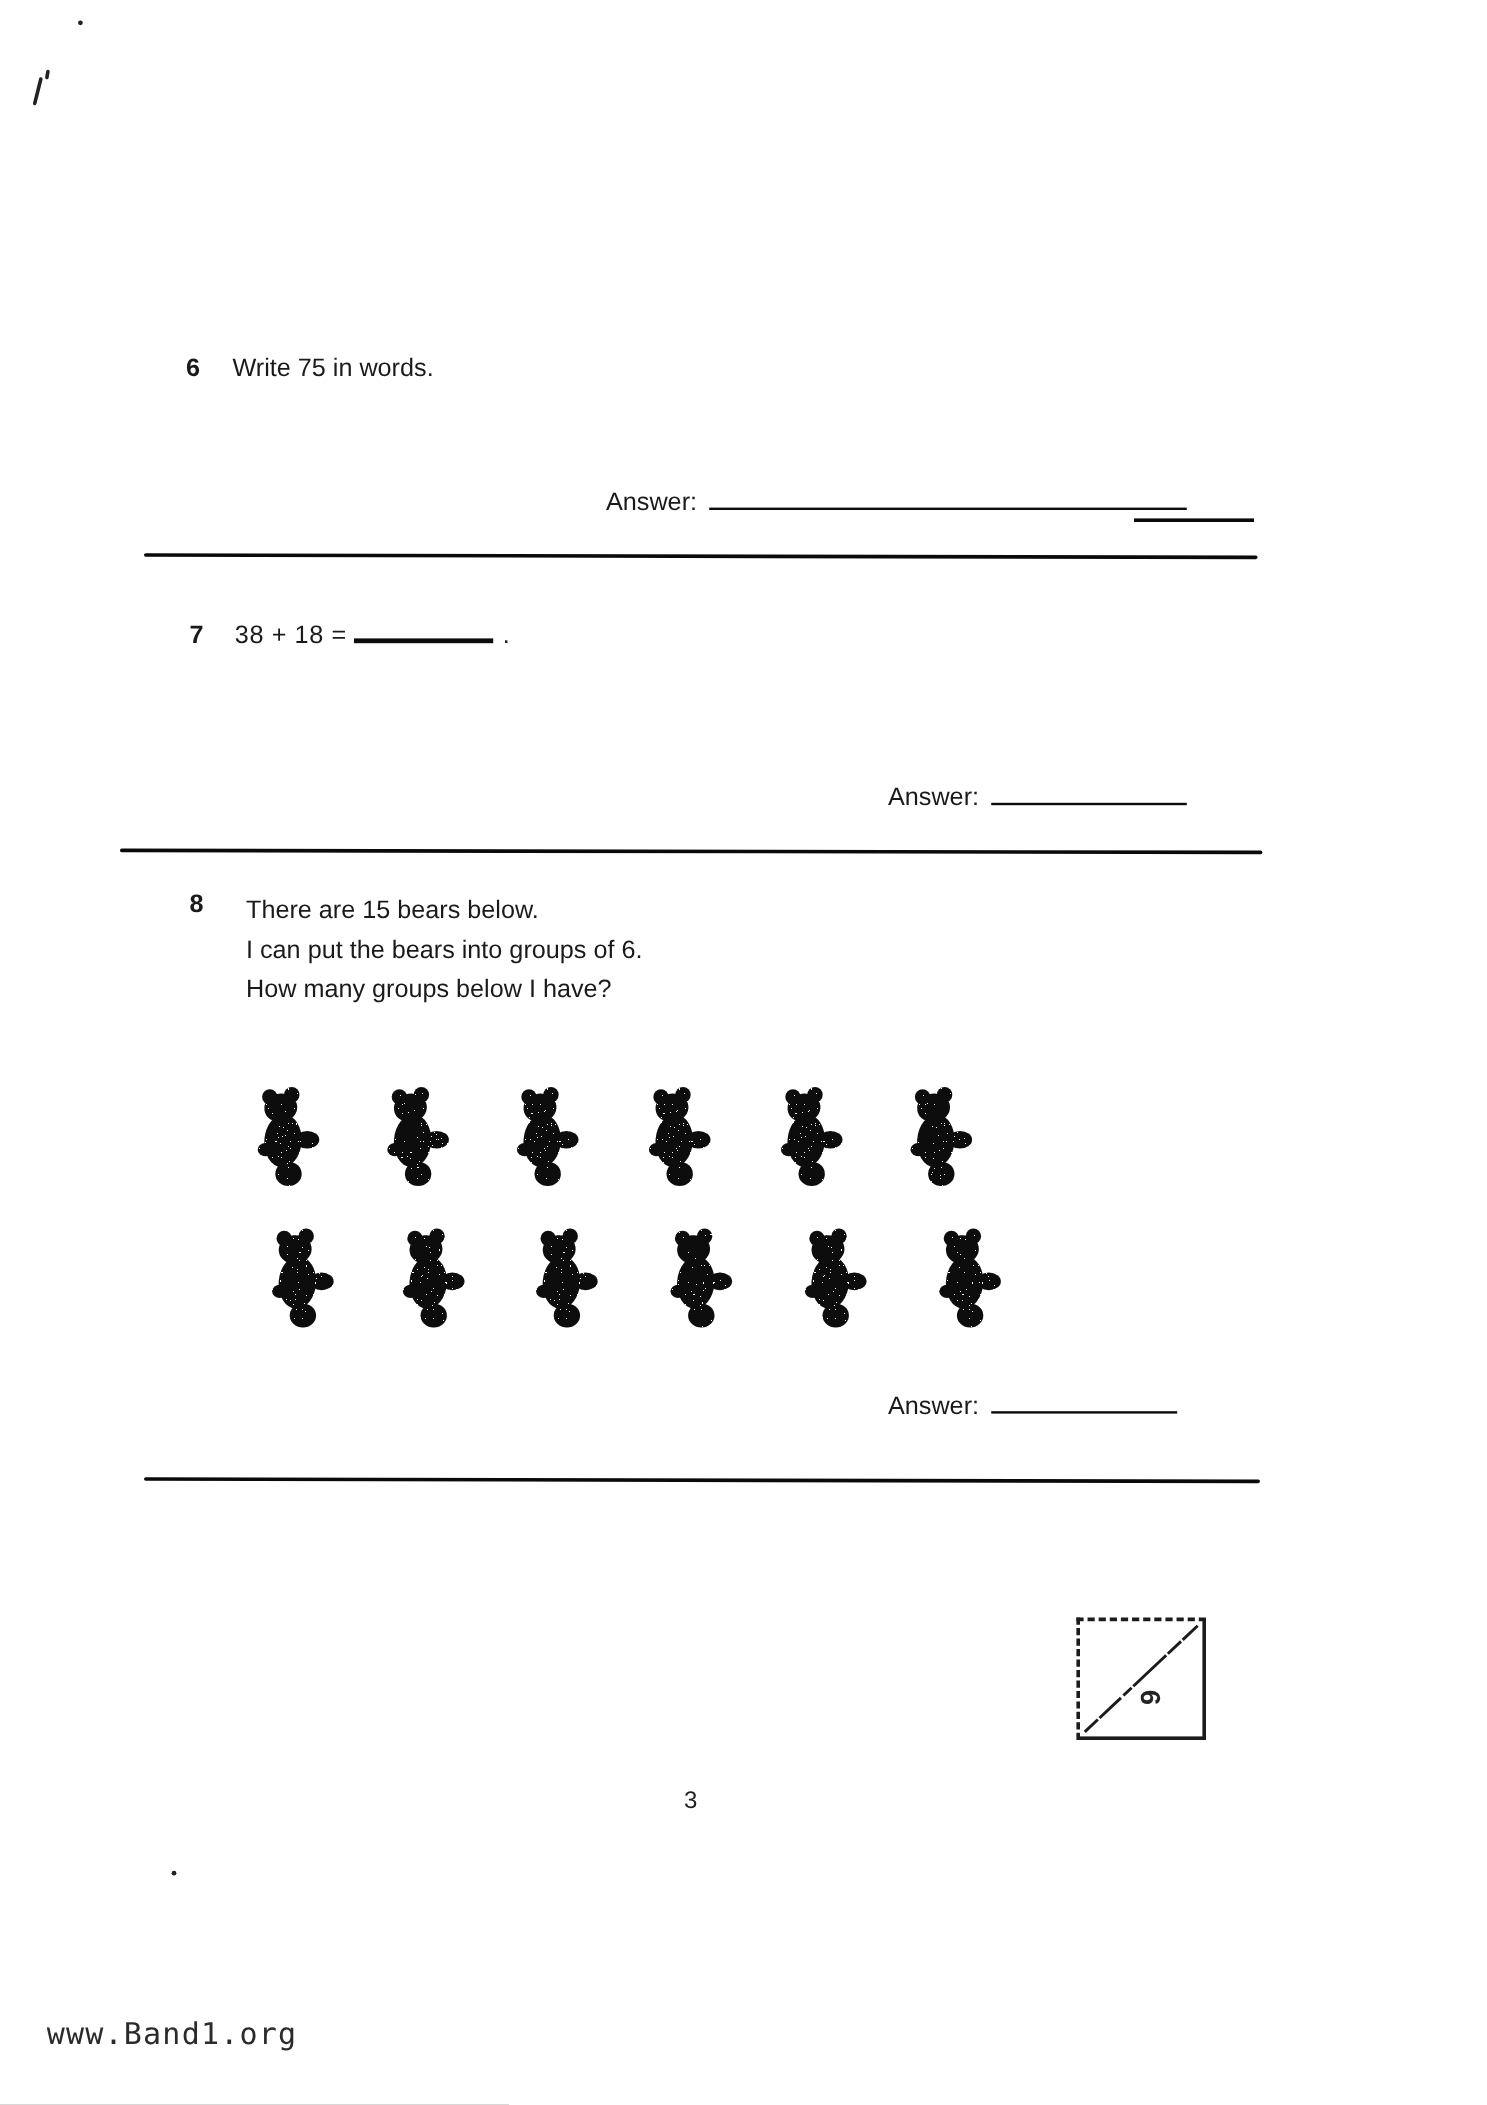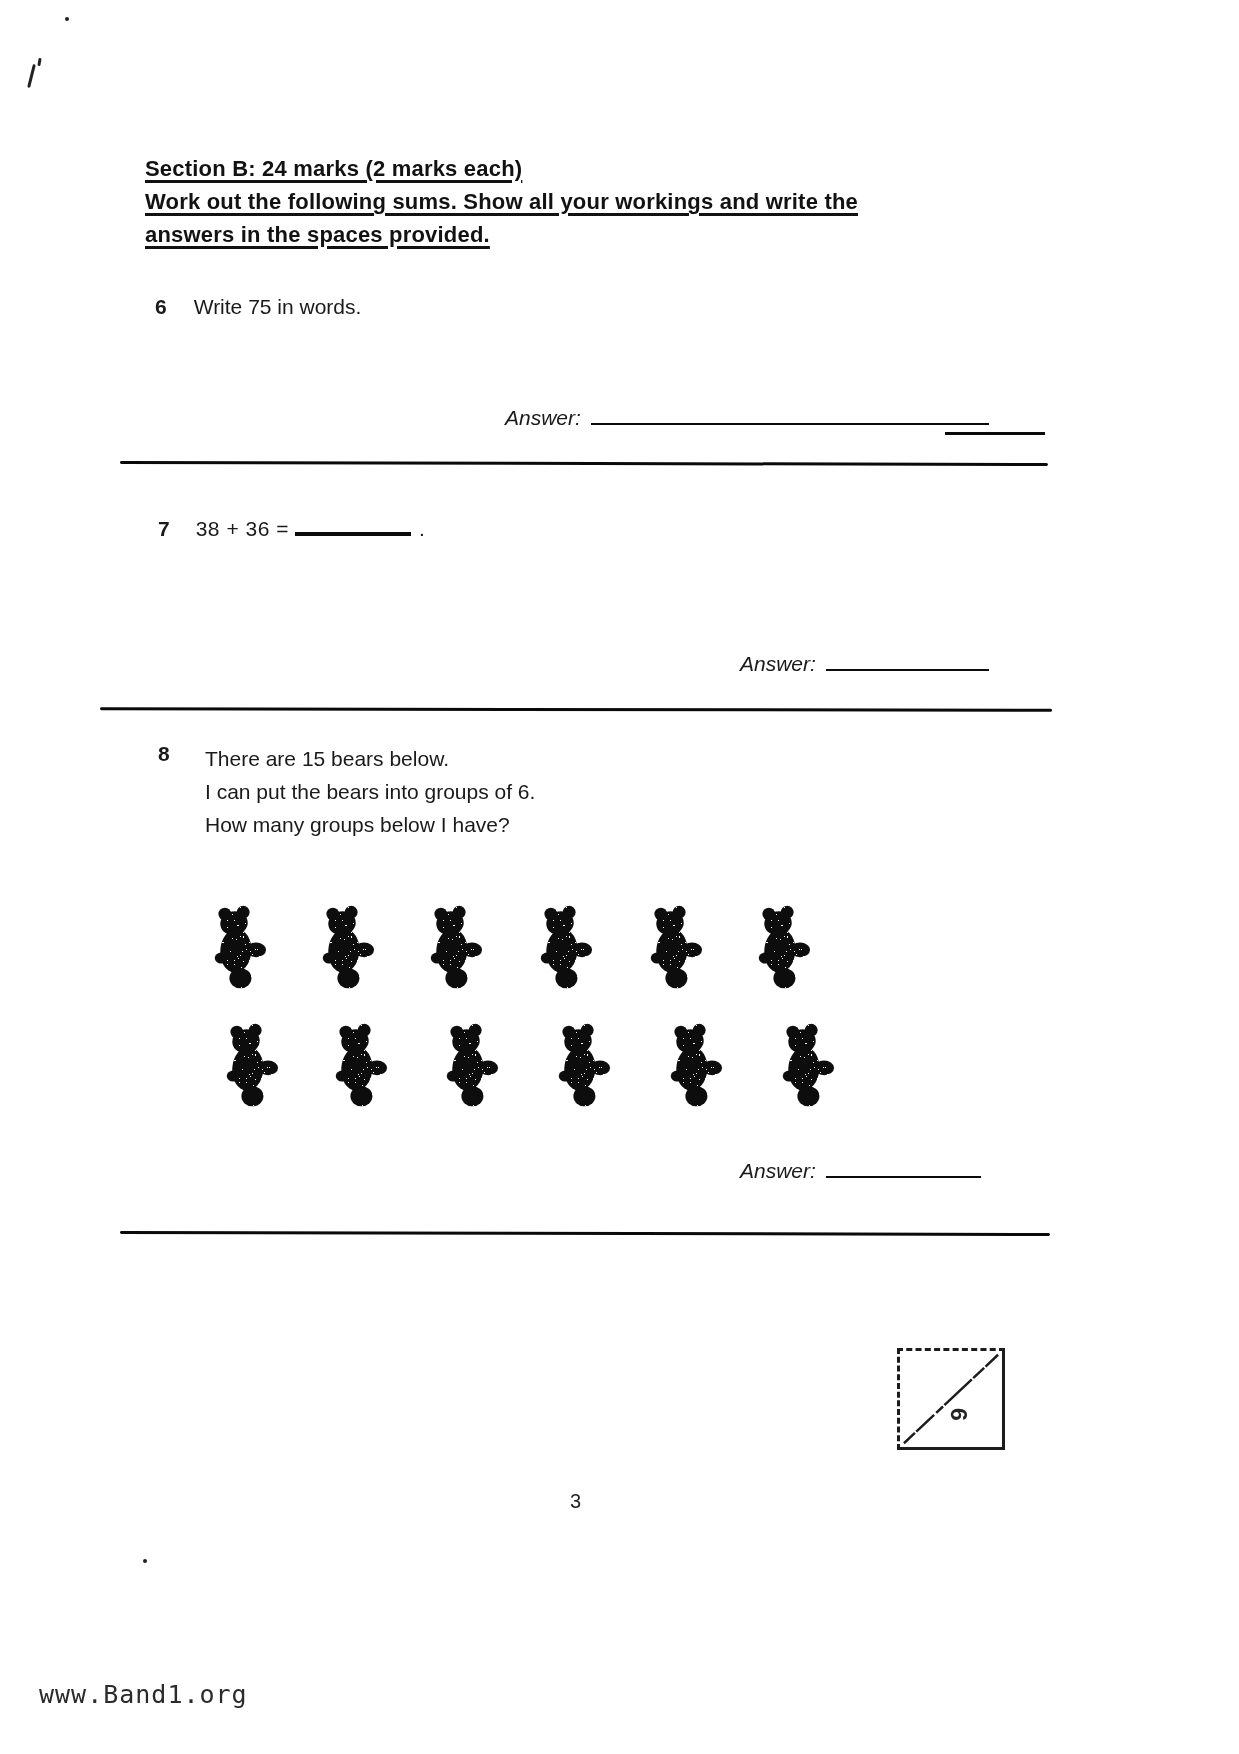--- a/index.html
+++ b/index.html
@@ -40,21 +40,21 @@
   .q8row{left:158px;top:742px;}
   .q8text{position:absolute;left:205px;top:742px;font-size:21px;line-height:33px;color:#1a1a1a;}
 
   .blank7{
     display:inline-block;width:116px;height:20px;
     border-bottom:4px solid #0c0c0c;margin-left:6px;margin-right:8px;
     vertical-align:baseline;
   }
 
   
-  .answer{position:absolute;font-size:21px;color:#1a1a1a;white-space:nowrap;font-style:italic;}
+  .answer{position:absolute;font-size:21px;color:#1a1a1a;white-space:nowrap;}
   .a6{left:505px;top:402px;}
   .a7{left:740px;top:648px;}
   .a8{left:740px;top:1155px;}
   .ansline{
     display:inline-block;height:21px;
     border-bottom:2.5px solid #0c0c0c;
     margin-left:10px;vertical-align:baseline;
   }
   .a6 .ansline{width:398px;}
   .a7 .ansline{width:163px;}
@@ -118,37 +118,32 @@
         <feComposite in="SourceGraphic" in2="holes" operator="in"></feComposite>
       </filter>
     </defs>
   </svg>
 
   <div class="artifact dot1"></div>
   <div class="artifact dot2"></div>
   <div class="artifact slash"></div>
   <div class="artifact slash2"></div>
 
-  <div class="heading">
-    <div><span class="hline">Section B: 24 marks (2 marks each)</span></div>
-    <div><span class="hline">Work out the following sums. Show all your workings and write the</span></div>
-    <div><span class="hline">answers in the spaces provided.</span></div>
-  </div>
 
   <div class="qrow q6row">
     <span class="qnum">6</span><span class="qtext">Write 75 in words.</span>
   </div>
   <div class="answer a6">
     <span>Answer:</span><span class="ansline"></span>
   </div>
   <div class="line-ext"></div>
   <div class="divider d1"></div>
 
   <div class="qrow q7row">
-    <span class="qnum">7</span><span class="qtext">38 + 36 =</span><span class="blank7"></span><span>.</span>
+    <span class="qnum">7</span><span class="qtext">38 + 18 =</span><span class="blank7"></span><span>.</span>
   </div>
   <div class="answer a7">
     <span>Answer:</span><span class="ansline"></span>
   </div>
   <div class="divider d2"></div>
 
   <div class="qrow q8row">
     <span class="qnum">8</span>
   </div>
   <div class="q8text">

